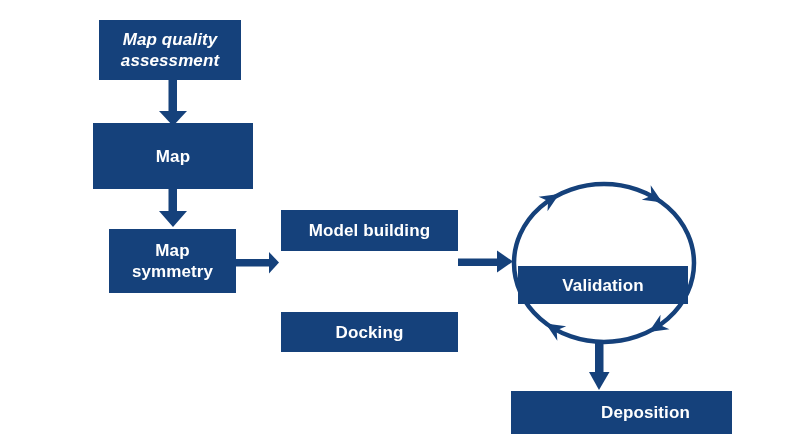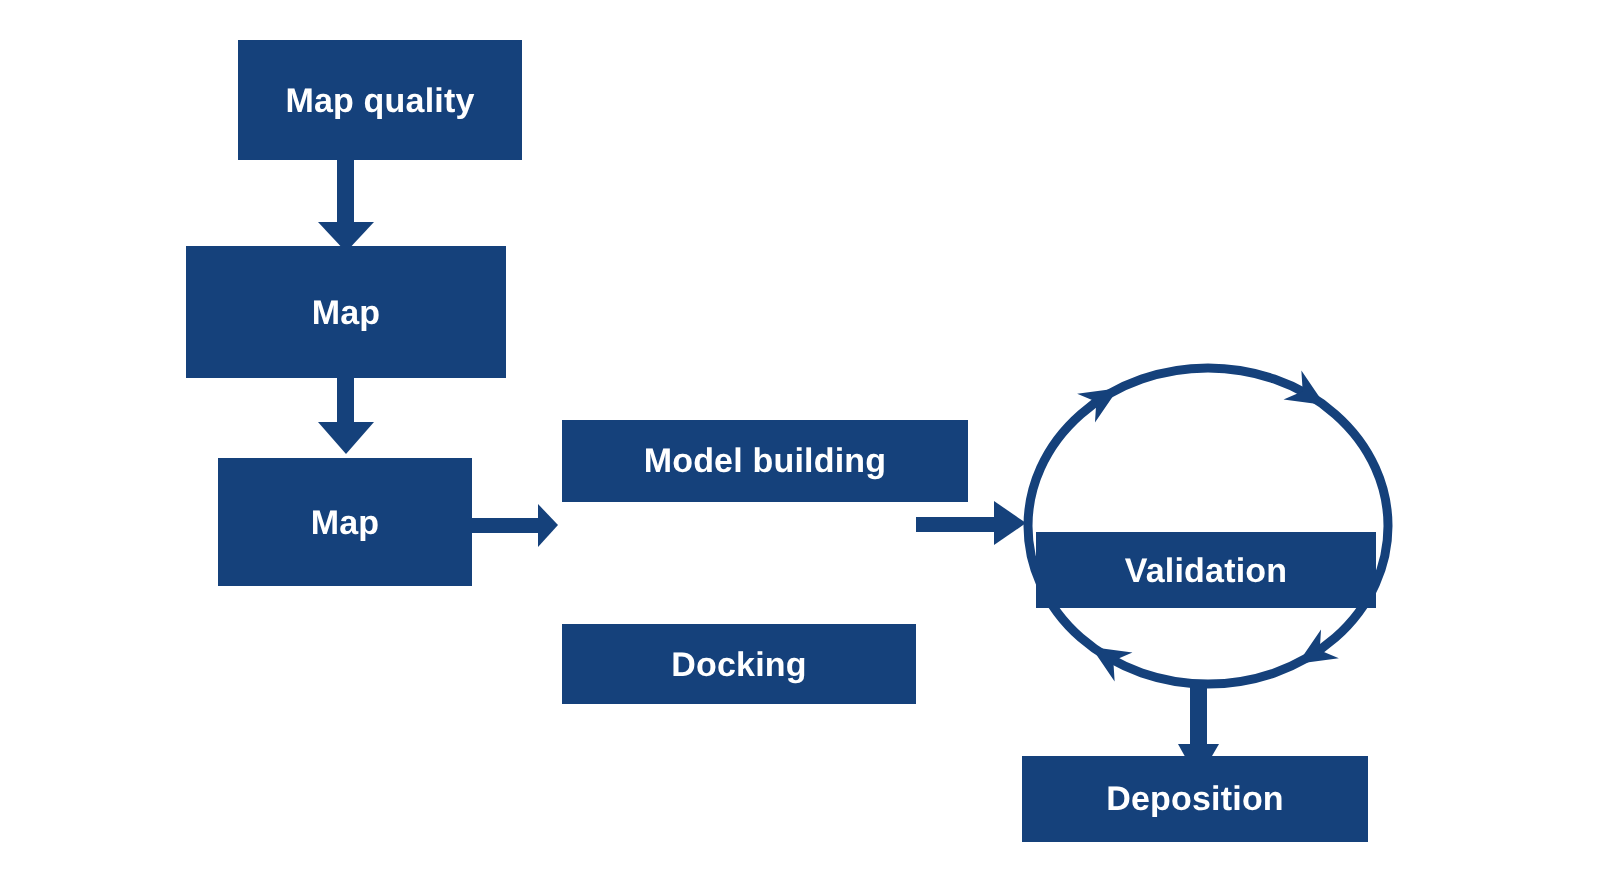--- a/index.html
+++ b/index.html
@@ -31,28 +31,28 @@
     align-items: center;
     justify-content: center;
     text-align: center;
     font-size: 17px;
     line-height: 21px;
     font-weight: 600;
     letter-spacing: 0.1px;
   }
   .box .line { display: block; }
 
-  .b-map-quality     { left: 119px; top: 20px;  width: 142px; height: 60px; }
+  .b-map-quality     { left: 99px; top: 20px;  width: 142px; height: 60px; font-style: italic; }
   .b-map-improvement { left: 93px;  top: 123px; width: 160px; height: 66px; }
   .b-map-symmetry    { left: 109px; top: 229px; width: 127px; height: 64px; }
-  .b-model-building  { left: 281px; top: 210px; width: 203px; height: 41px; }
+  .b-model-building  { left: 281px; top: 210px; width: 177px; height: 41px; }
   .b-docking         { left: 281px; top: 272px; width: 177px; height: 40px; margin-top: 40px; }
   .b-refinement      { left: 518px; top: 210px; width: 170px; height: 40px; }
   .b-validation      { left: 518px; top: 266px; width: 170px; height: 38px; }
-  .b-deposition      { left: 511px; top: 378px; width: 173px; height: 43px; }
+  .b-deposition      { left: 511px; top: 391px; width: 173px; height: 43px; padding-left: 48px; }
 </style>
 </head>
 <body>
 
 <div class="canvas">
 
   <svg class="connector-layer" viewBox="0 0 800 443" aria-hidden="true">
 
     <ellipse cx="604" cy="263" rx="90" ry="79" fill="none" stroke-width="4.5" stroke="#15417b"></ellipse>
 
@@ -85,28 +85,30 @@
 
       <g>
         <rect x="595" y="341" width="8.5" height="32"></rect>
         <polygon points="589,372 609.5,372 599,390"></polygon>
       </g>
     </g>
   </svg>
 
   <div class="box b-map-quality">
     <span class="line">Map quality</span>
+    <span class="line">assessment</span>
   </div>
 
   <div class="box b-map-improvement">
     <span class="line">Map</span>
   </div>
 
   <div class="box b-map-symmetry">
     <span class="line">Map</span>
+    <span class="line">symmetry</span>
   </div>
 
   <div class="box b-model-building">
     <span class="line">Model building</span>
   </div>
 
   <div class="box b-docking">
     <span class="line">Docking</span>
   </div>
 

